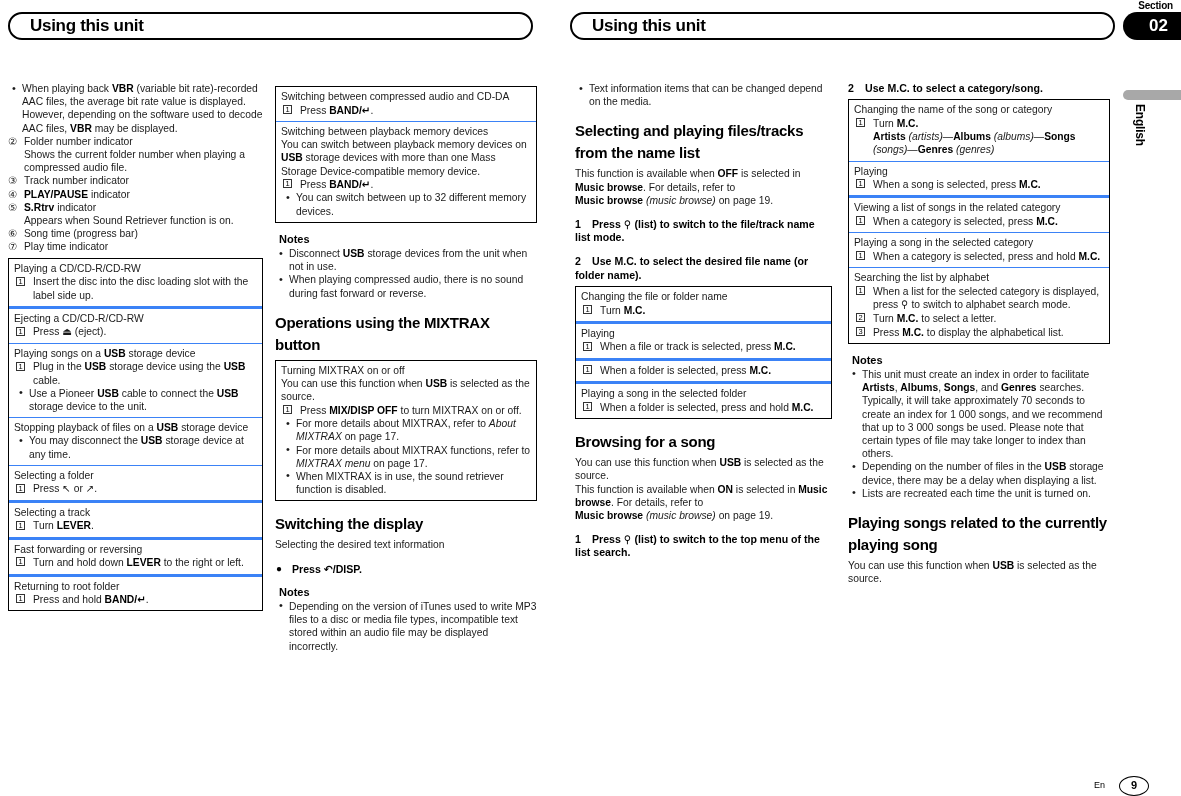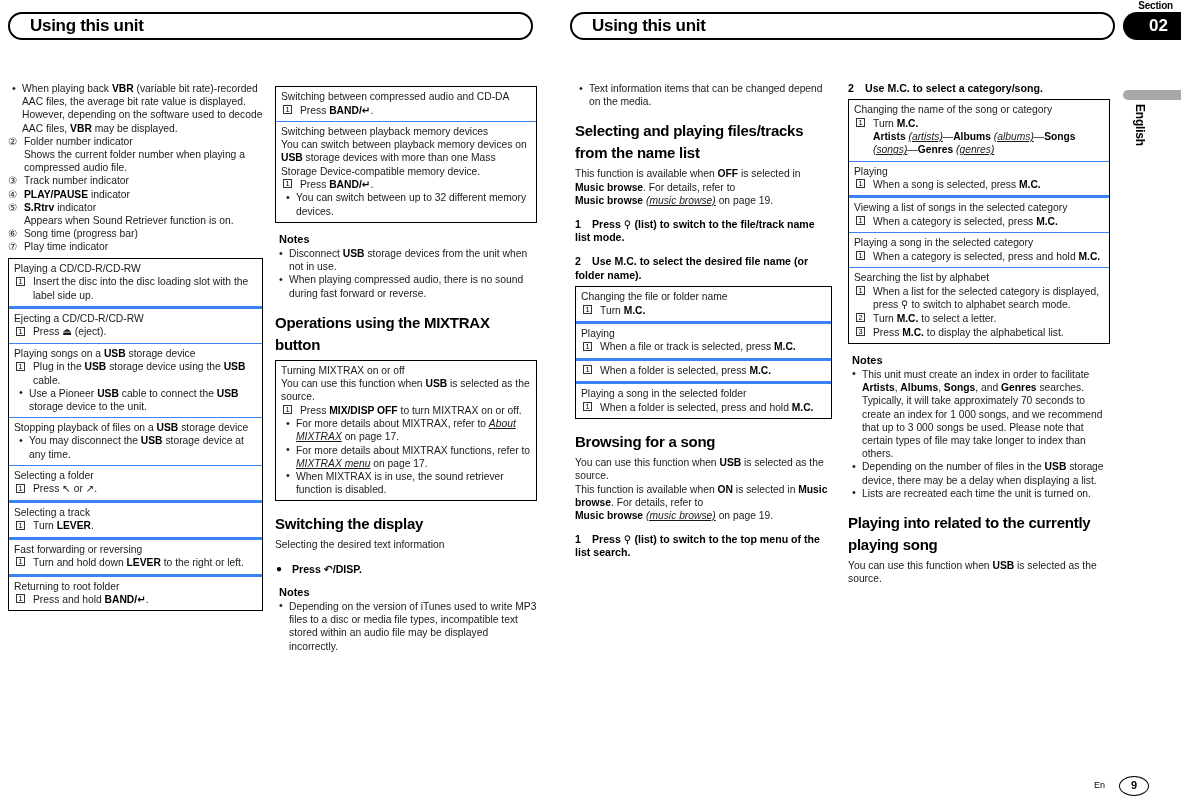--- a/index.html
+++ b/index.html
@@ -54,21 +54,21 @@
   }
 
   
   .col{position:absolute;top:82px;font-size:10.3px;line-height:13.2px;color:#1a1a1a;}
   #col1{left:8px;width:255px;}
   #col2{left:275px;width:262px;}
   #col3{left:575px;width:257px;}
   #col4{left:848px;width:262px;}
   .para{margin:0 0 0 0;}
   b, .b{font-weight:bold;color:#000;}
-  i, .i{font-style:italic;text-decoration:underline;}
+  i, .i{font-style:italic;}
 
   .h2{
     font-size:15px;font-weight:bold;line-height:22px;
     color:#000;margin:12px 0 3px 0;letter-spacing:-0.25px;
   }
   .notes-h{font-size:11px;font-weight:bold;margin:10px 0 1px 4px;color:#000;}
 
   ul.bl{margin:0;padding:0;list-style:none;}
   ul.bl li{
     position:relative;padding-left:14px;margin:0 0 0 0;
@@ -281,21 +281,21 @@
         <div class="row thick">
           <span class="rtitle">Changing the name of the song or category</span>
           <div class="stepline"><span class="sq">1</span><span>Turn <b>M.C.</b></span></div>
           <div style="padding-left:19px"><b>Artists</b> <i>(artists)</i>—<b>Albums</b> <i>(albums)</i>—<b>Songs</b> <i>(songs)</i>—<b>Genres</b> <i>(genres)</i></div>
         </div>
         <div class="row">
           <span class="rtitle">Playing</span>
           <div class="stepline"><span class="sq">1</span><span>When a song is selected, press <b>M.C.</b></span></div>
         </div>
         <div class="row thick">
-          <span class="rtitle">Viewing a list of songs in the selected category</span>
+          <span class="rtitle">Viewing a list of songs in the related category</span>
           <div class="stepline"><span class="sq">1</span><span>When a category is selected, press <b>M.C.</b></span></div>
         </div>
         <div class="row thick">
           <span class="rtitle">Playing a song in the selected category</span>
           <div class="stepline"><span class="sq">1</span><span>When a category is selected, press and hold <b>M.C.</b></span></div>
         </div>
         <div class="row">
           <span class="rtitle">Searching the list by alphabet</span>
           <div class="stepline"><span class="sq">1</span><span>When a list for the selected category is displayed, press <span class="icon">⚲</span> to switch to alphabet search mode.</span></div>
           <div class="stepline"><span class="sq">2</span><span>Turn <b>M.C.</b> to select a letter.</span></div>
@@ -303,17 +303,17 @@
         </div>
       </div>
 
     <div class="notes-h">Notes</div>
     <ul class="bl" id="notes4">
         <li>This unit must create an index in order to facilitate <b>Artists</b>, <b>Albums</b>, <b>Songs</b>, and <b>Genres</b> searches. Typically, it will take approximately 70 seconds to create an index for 1 000 songs, and we recommend that up to 3 000 songs be used. Please note that certain types of file may take longer to index than others.</li>
         <li>Depending on the number of files in the <b>USB</b> storage device, there may be a delay when displaying a list.</li>
         <li>Lists are recreated each time the unit is turned on.</li>
       </ul>
 
-    <div class="h2">Playing into related to the currently playing song</div>
+    <div class="h2">Playing songs related to the currently playing song</div>
     <div class="para"><span id="c4r">You can use this function when <b>USB</b> is selected as the source.</span></div>
   </div>
 
 </div>
 
 </body></html>

